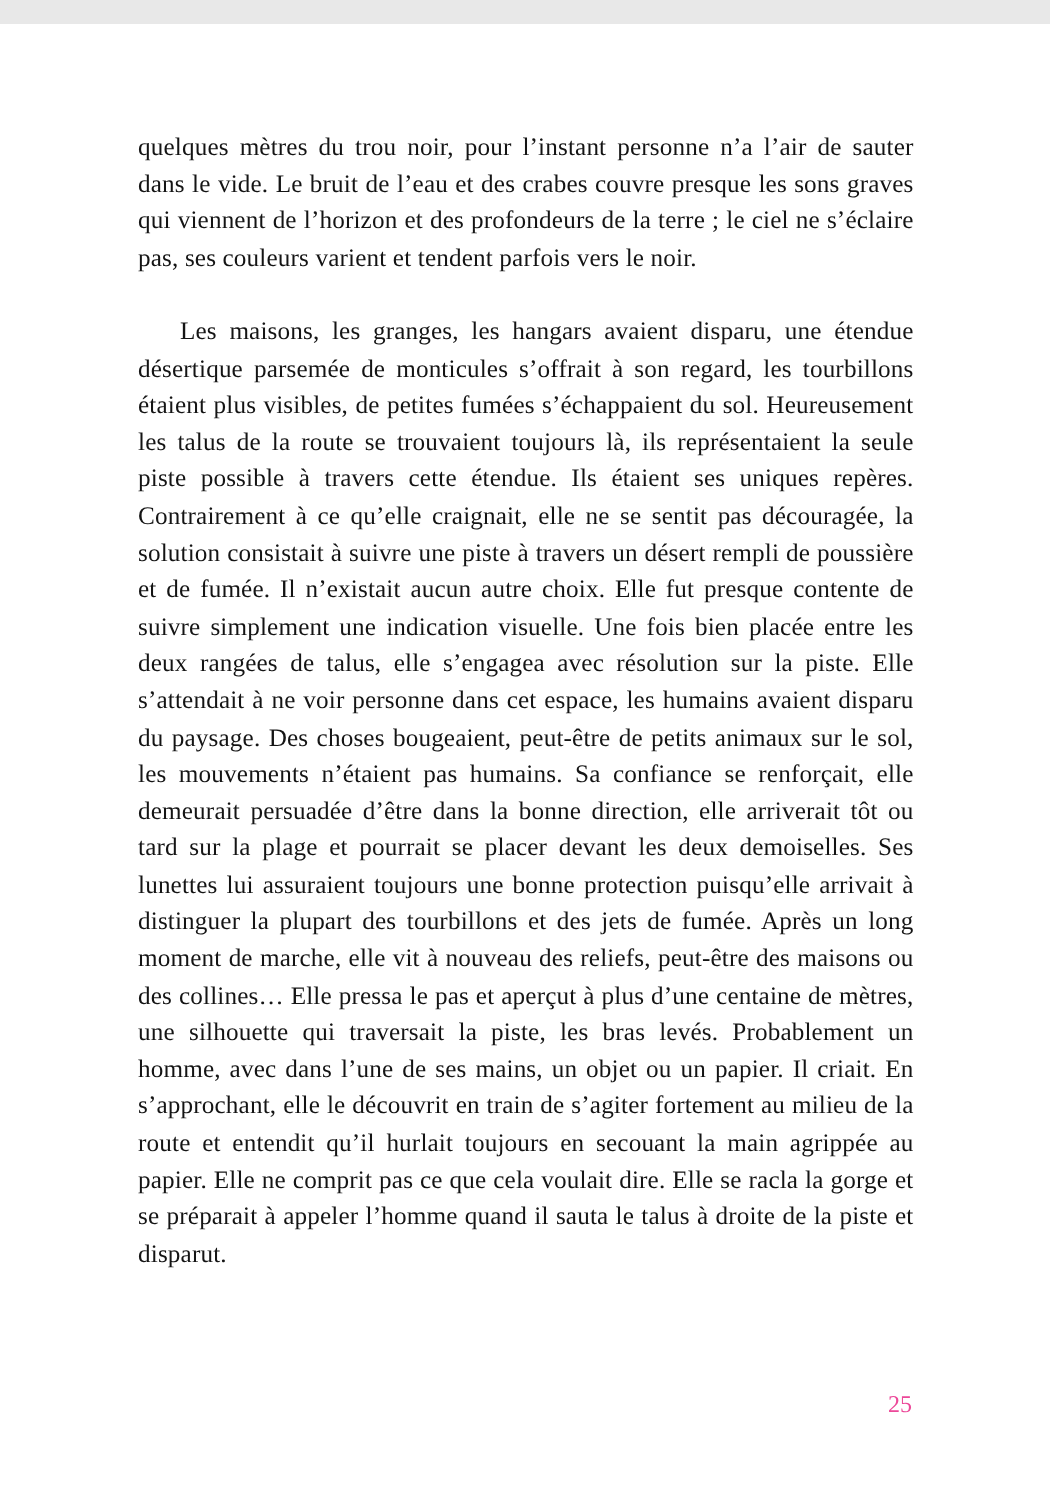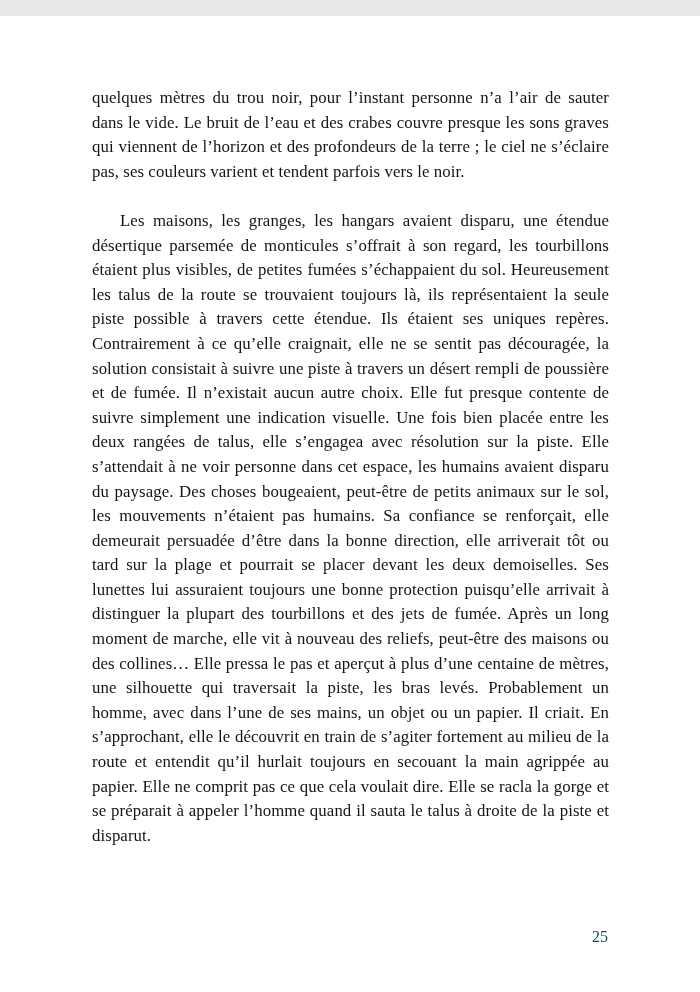--- a/index.html
+++ b/index.html
@@ -33,21 +33,21 @@
     }
     .text-block p.second {
       margin-top: 24.6px;
       text-indent: 28px;
     }
     .page-number {
       position: absolute;
       right: 92px;
       top: 912px;
       font-size: 16px;
-      color: #0c4a6e;
+      color: #ec4899;
     }
   </style>
 </head>
 <body>
 
 <div class="page">
   <div class="text-block">
     <p>quelques mètres du trou noir, pour l’instant personne n’a l’air de sauter dans le vide. Le bruit de l’eau et des crabes couvre presque les sons graves qui viennent de l’horizon et des profondeurs de la terre ; le ciel ne s’éclaire pas, ses couleurs varient et tendent parfois vers le noir.</p>
     <p class="second">Les maisons, les granges, les hangars avaient disparu, une étendue désertique parsemée de monticules s’offrait à son regard, les tourbillons étaient plus visibles, de petites fumées s’échappaient du sol. Heureusement les talus de la route se trouvaient toujours là, ils représentaient la seule piste possible à travers cette étendue. Ils étaient ses uniques repères. Contrairement à ce qu’elle craignait, elle ne se sentit pas découragée, la solution consistait à suivre une piste à travers un désert rempli de poussière et de fumée. Il n’existait aucun autre choix. Elle fut presque contente de suivre simplement une indication visuelle. Une fois bien placée entre les deux rangées de talus, elle s’engagea avec résolution sur la piste. Elle s’attendait à ne voir personne dans cet espace, les humains avaient disparu du paysage. Des choses bougeaient, peut-être de petits animaux sur le sol, les mouvements n’étaient pas humains. Sa confiance se renforçait, elle demeurait persuadée d’être dans la bonne direction, elle arriverait tôt ou tard sur la plage et pourrait se placer devant les deux demoiselles. Ses lunettes lui assuraient toujours une bonne protection puisqu’elle arrivait à distinguer la plupart des tourbillons et des jets de fumée. Après un long moment de marche, elle vit à nouveau des reliefs, peut-être des maisons ou des collines… Elle pressa le pas et aperçut à plus d’une centaine de mètres, une silhouette qui traversait la piste, les bras levés. Probablement un homme, avec dans l’une de ses mains, un objet ou un papier. Il criait. En s’approchant, elle le découvrit en train de s’agiter fortement au milieu de la route et entendit qu’il hurlait toujours en secouant la main agrippée au papier. Elle ne comprit pas ce que cela voulait dire. Elle se racla la gorge et se préparait à appeler l’homme quand il sauta le talus à droite de la piste et disparut.</p>
   </div>

